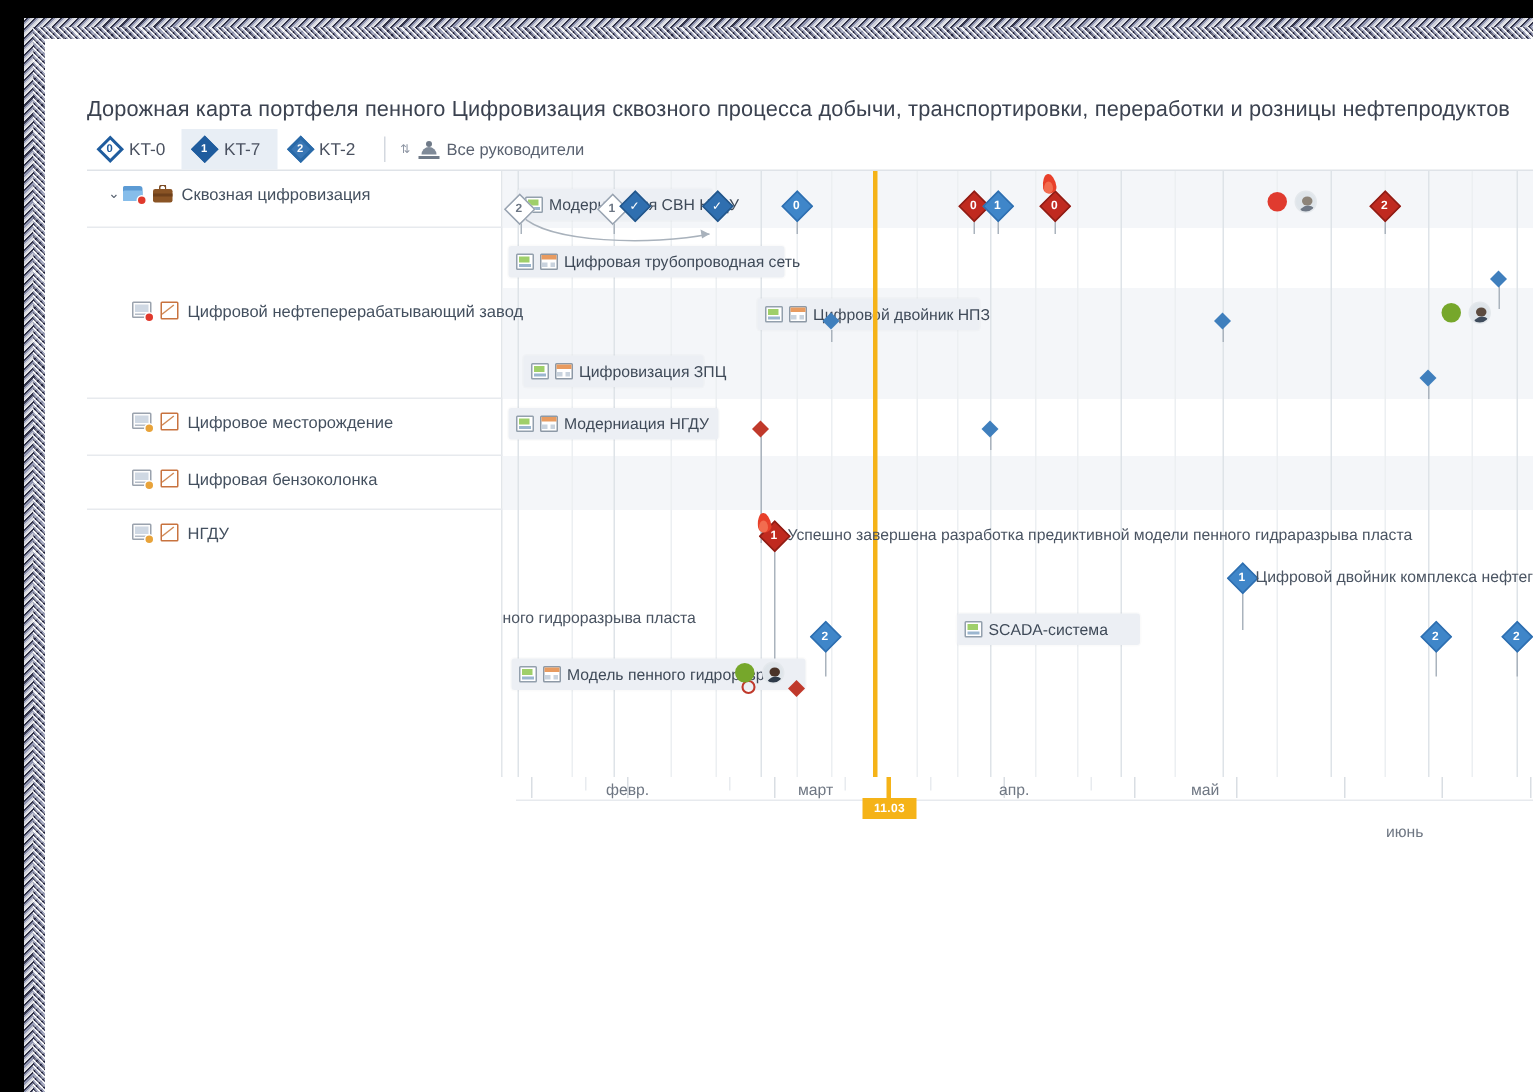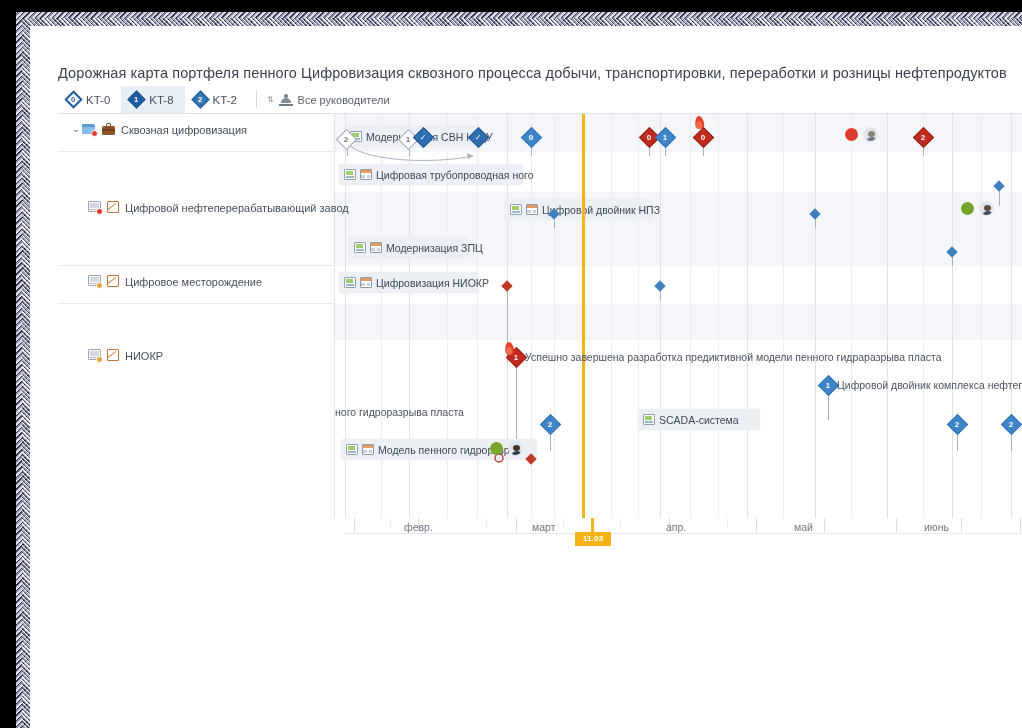--- a/index.html
+++ b/index.html
@@ -269,21 +269,21 @@
       <div class="kt-tab sel" style="background:transparent">
         <span class="kt-diamond kt-d-0">
             <span>0</span>
           </span>
         <span>KT-0</span>
       </div>
       <div class="kt-tab sel">
         <span class="kt-diamond kt-d-1">
             <span>1</span>
           </span>
-        <span>KT-8</span>
+        <span>KT-7</span>
       </div>
       <div class="kt-tab">
         <span class="kt-diamond kt-d-2">
             <span>2</span>
           </span>
         <span>KT-2</span>
       </div>
       <div class="tb-sep"></div>
       <div class="tb-filter">
         <span class="tb-caret">⇅</span>
@@ -340,34 +340,48 @@
               <i class="d-l1"></i>
               <i class="d-dot" style="background:#e8a33a"></i>
           </span>
           <span class="ico-chk">
               <i class="c-box"></i>
               <i class="c-ln"></i>
             </span>
           <span class="tree-label">Цифровое месторождение</span>
         </div>
 
+        <div class="tree-row child" style="top:190px;height:36px;">
+          <span class="indent"></span>
+          <span class="ico-doc">
+            <i class="d-page"></i>
+              <i class="d-img"></i>
+              <i class="d-l1"></i>
+              <i class="d-dot" style="background:#e8a33a"></i>
+          </span>
+          <span class="ico-chk">
+              <i class="c-box"></i>
+              <i class="c-ln"></i>
+            </span>
+          <span class="tree-label">Цифровая бензоколонка</span>
+        </div>
 
         <div class="tree-row child" style="top:226px;height:178px;border-bottom:0;">
           <span class="indent"></span>
           <span class="ico-doc">
             <i class="d-page"></i>
               <i class="d-img"></i>
               <i class="d-l1"></i>
               <i class="d-dot" style="background:#e8a33a"></i>
           </span>
           <span class="ico-chk">
               <i class="c-box"></i>
               <i class="c-ln"></i>
             </span>
-          <span class="tree-label">НИОКР</span>
+          <span class="tree-label">НГДУ</span>
         </div>
       </div>
 
       <div class="chart-pane">
 
         <div class="band" style="top:0px;height:38px;"></div>
         <div class="band" style="top:78px;height:74px;"></div>
         <div class="band" style="top:190px;height:36px;"></div>
 
         <div class="vgrid major" style="left:10px;"></div>
@@ -434,21 +448,21 @@
               <i class="p-page"></i>
               <i class="p-g"></i>
               <i class="p-b"></i>
             </span>
           <span class="ico-tile">
               <i class="t-f"></i>
               <i class="t-top"></i>
               <i class="t-b1"></i>
               <i class="t-b2"></i>
             </span>
-          <span class="tl">Цифровая трубопроводная ного</span>
+          <span class="tl">Цифровая трубопроводная сеть</span>
         </div>
 
         <div class="task" style="left:170px; top:85px; width:148px;">
           <span class="ico-proj">
               <i class="p-page"></i>
               <i class="p-g"></i>
               <i class="p-b"></i>
             </span>
           <span class="ico-tile">
               <i class="t-f"></i>
@@ -464,36 +478,36 @@
               <i class="p-page"></i>
               <i class="p-g"></i>
               <i class="p-b"></i>
             </span>
           <span class="ico-tile">
               <i class="t-f"></i>
               <i class="t-top"></i>
               <i class="t-b1"></i>
               <i class="t-b2"></i>
             </span>
-          <span class="tl">Модернизация ЗПЦ</span>
+          <span class="tl">Цифровизация ЗПЦ</span>
         </div>
 
         <div class="task" style="left:4px; top:158px; width:140px;">
           <span class="ico-proj">
               <i class="p-page"></i>
               <i class="p-g"></i>
               <i class="p-b"></i>
             </span>
           <span class="ico-tile">
               <i class="t-f"></i>
               <i class="t-top"></i>
               <i class="t-b1"></i>
               <i class="t-b2"></i>
             </span>
-          <span class="tl">Цифровизация НИОКР</span>
+          <span class="tl">Модерниация НГДУ</span>
         </div>
 
         <div class="task" style="left:303px; top:295px; width:122px;">
           <span class="ico-proj">
               <i class="p-page"></i>
               <i class="p-g"></i>
               <i class="p-b"></i>
             </span>
           <span class="tl">SCADA-система</span>
         </div>
@@ -649,21 +663,21 @@
         <div class="axis-tick" style="left:412px;"></div>
         <div class="axis-tick" style="left:480px;"></div>
         <div class="axis-tick" style="left:552px;"></div>
         <div class="axis-tick" style="left:617px;"></div>
         <div class="axis-tick" style="left:676px;"></div>
 
         <div class="month-lbl" style="left:60px;">февр.</div>
         <div class="month-lbl" style="left:188px;">март</div>
         <div class="month-lbl" style="left:322px;">апр.</div>
         <div class="month-lbl" style="left:450px;">май</div>
-        <div class="month-lbl" style="left:580px;">июнь</div>
+        <div class="month-lbl" style="left:580px;margin-top:28px;">июнь</div>
 
         <div class="today-stub" style="left:247px;"></div>
         <div class="today-badge" style="left:231px;">11.03</div>
       </div>
     </div>
 
     <div class="bottom-strip"></div>
 
   </div>
 </div>

